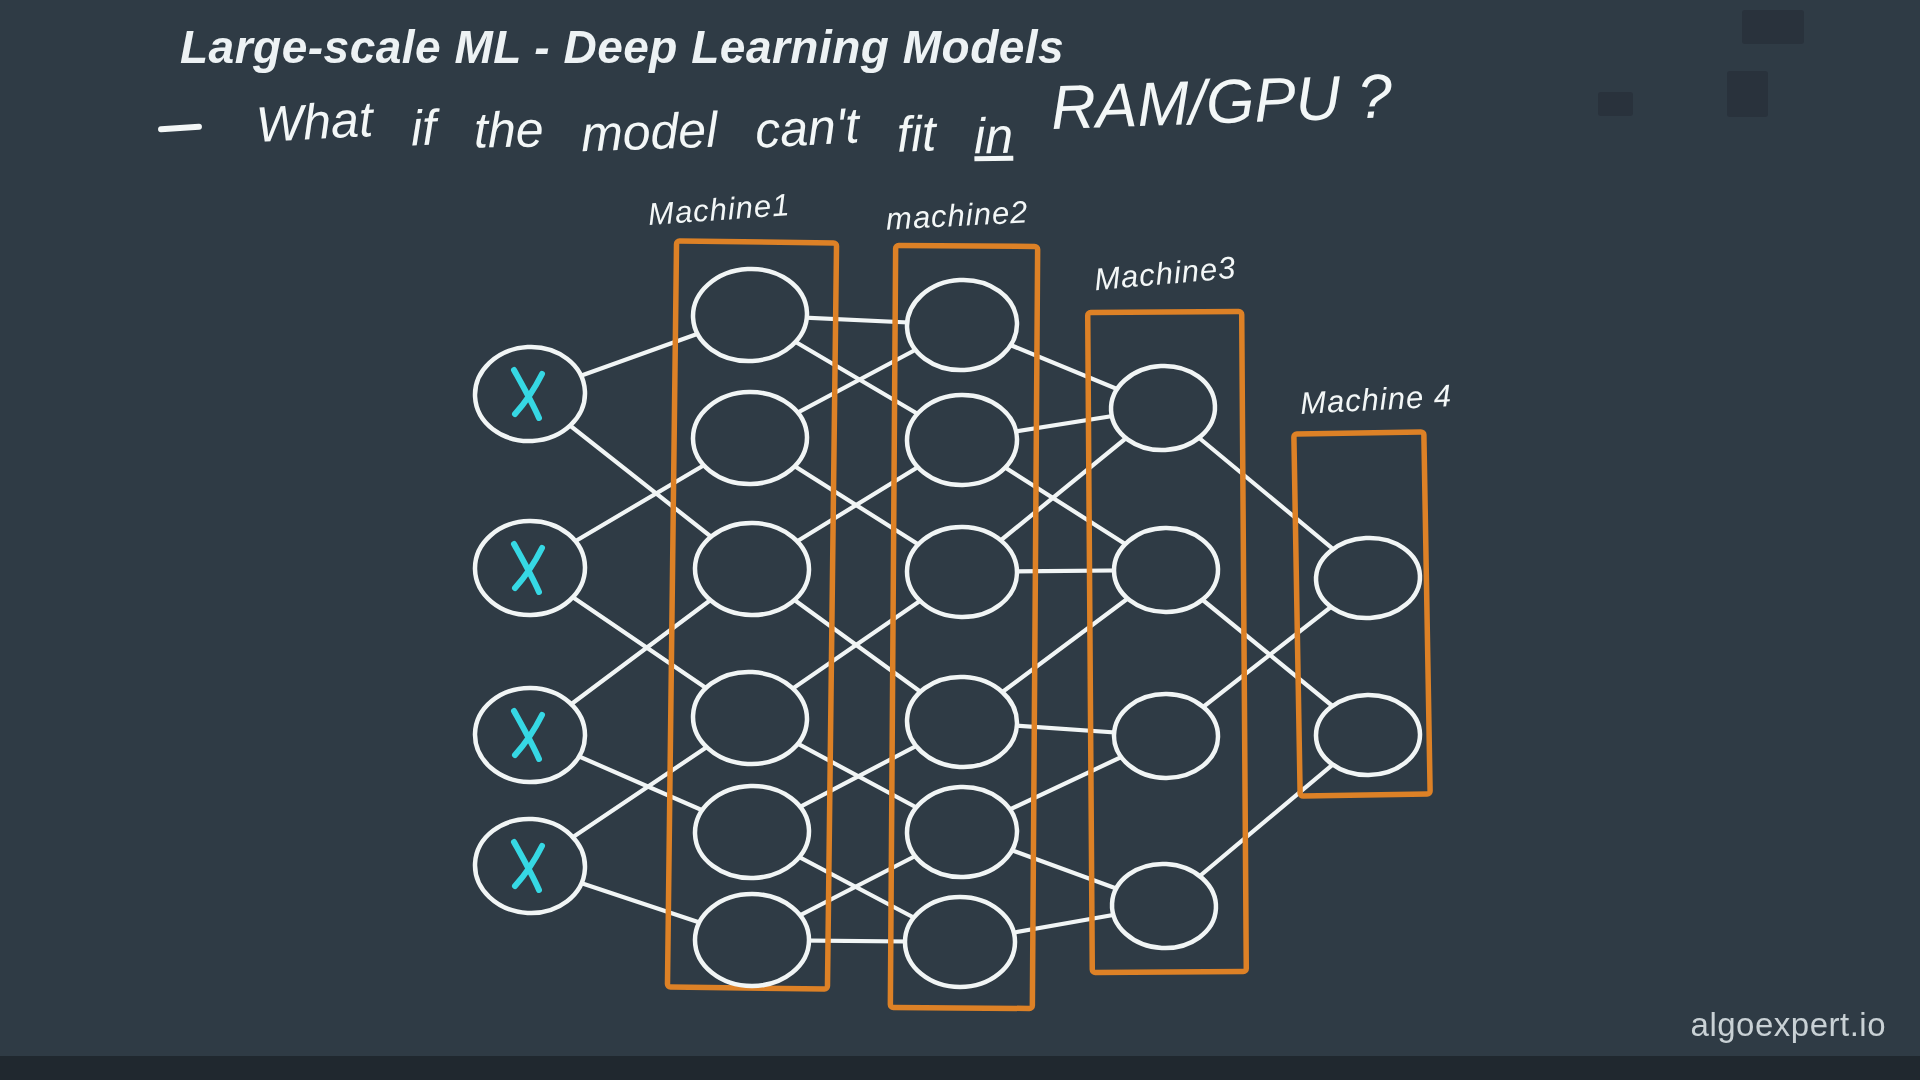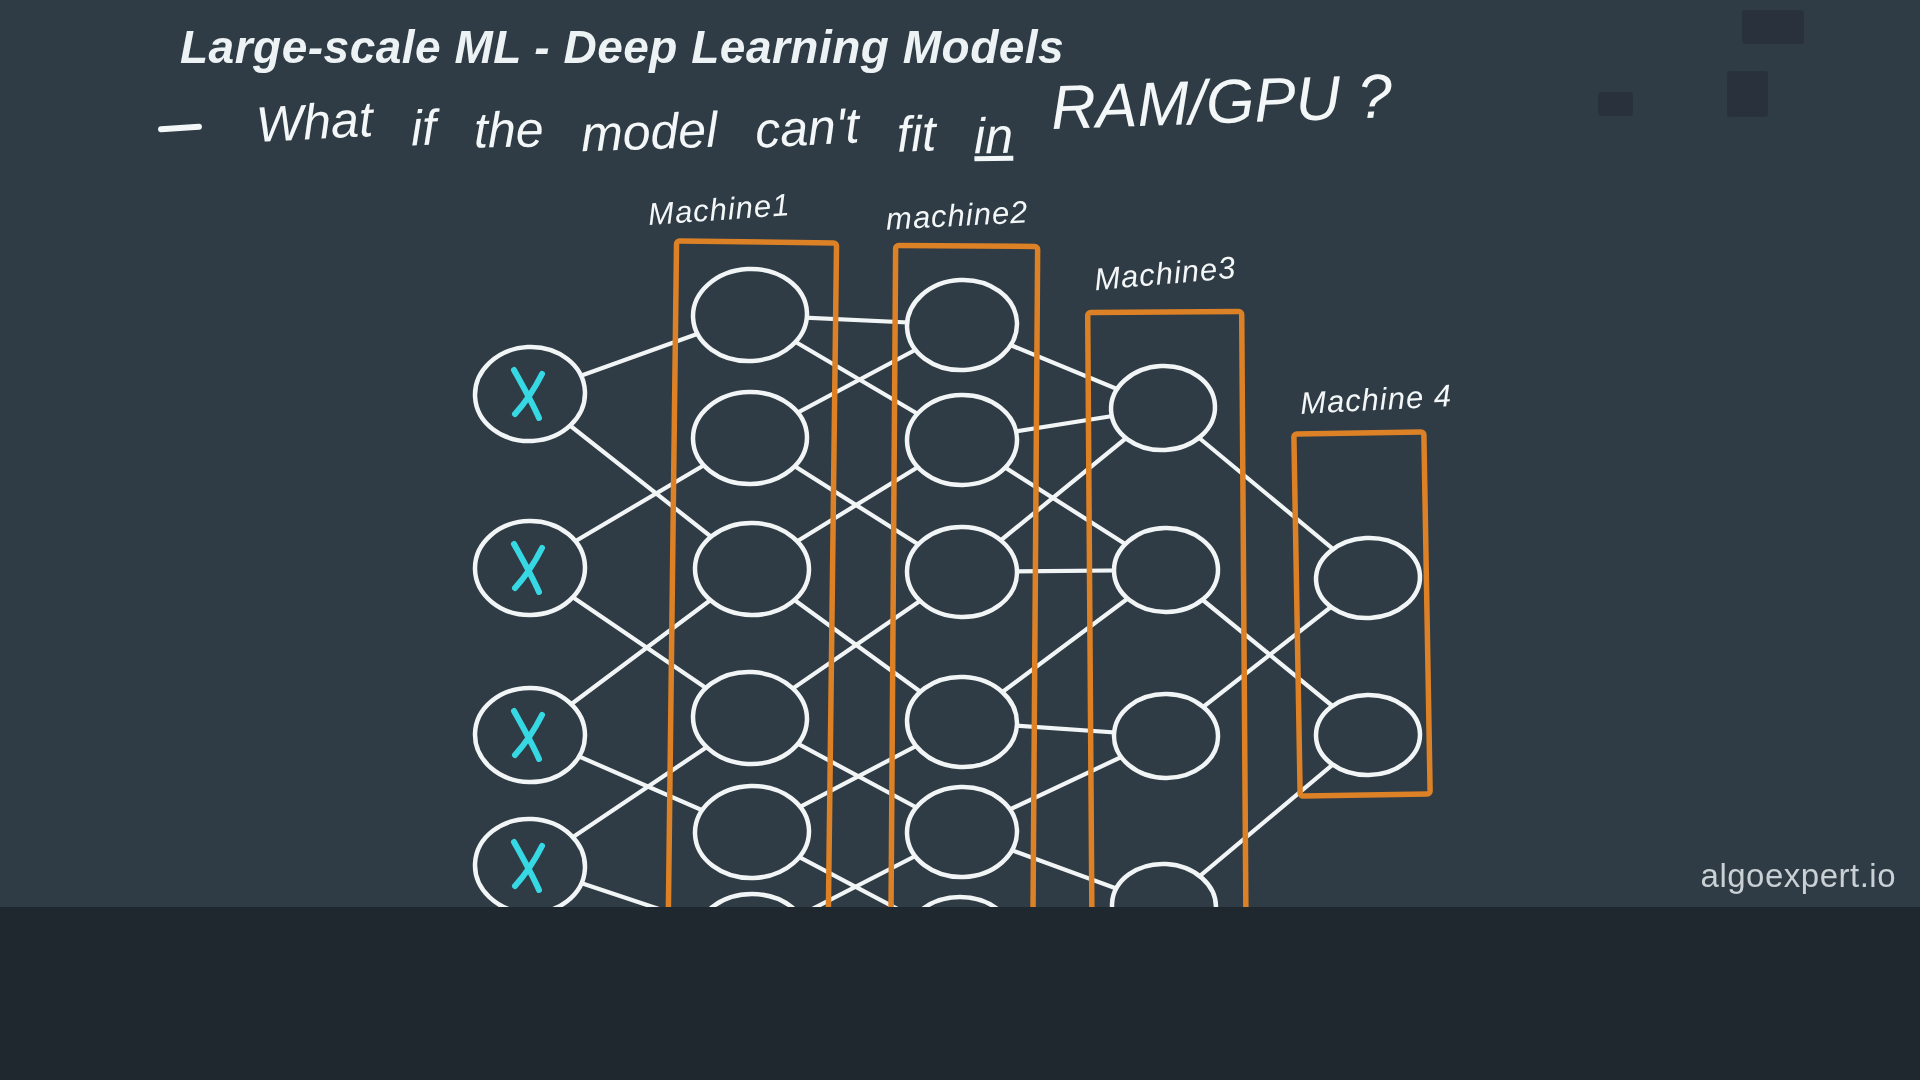--- a/index.html
+++ b/index.html
@@ -1,17 +1,17 @@
 <!DOCTYPE html>
 <html><head>
 <meta charset="utf-8">
 <style>
   html,body{margin:0;padding:0;background:#20282f;}
   .stage{
-    position:relative;width:1920px;height:907px;overflow:hidden;
+    position:relative;width:1920px;height:1056px;overflow:hidden;
     background:#2f3b45;
     font-family:"Liberation Sans",sans-serif;
   }
   
   .title{
     position:absolute;left:180px;top:20px;
     font-size:46px;font-style:italic;font-weight:bold;
     color:#edf2f4;letter-spacing:.5px;
   }
   
@@ -44,21 +44,21 @@
   .m4{left:1300px;top:382px;transform:rotate(-3deg);}
   
   #net{position:absolute;left:0;top:0;width:1920px;height:1080px;}
   
   .artifact{position:absolute;background:#29323c;border-radius:3px;}
   .a1{left:1742px;top:10px;width:62px;height:34px;}
   .a2{left:1727px;top:71px;width:41px;height:46px;}
   .a3{left:1598px;top:92px;width:35px;height:24px;}
   
   .watermark{
-    position:absolute;right:24px;bottom:12px;
+    position:absolute;right:34px;bottom:12px;
     font-size:33px;color:#c9d1d5;letter-spacing:.5px;
   }
 </style>
 </head>
 <body>
 
 <div class="stage">
 
   <div class="title">Large-scale ML - Deep Learning Models</div>
 

